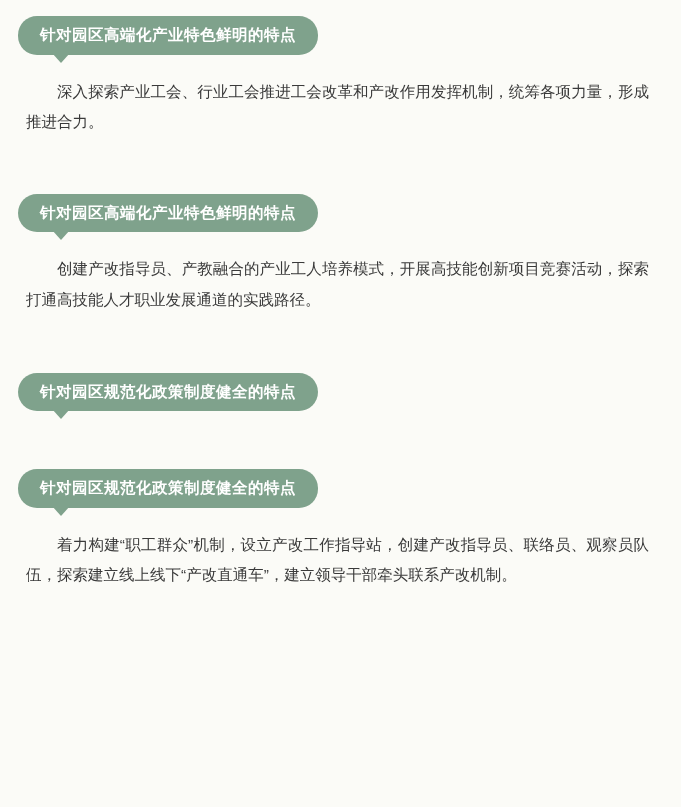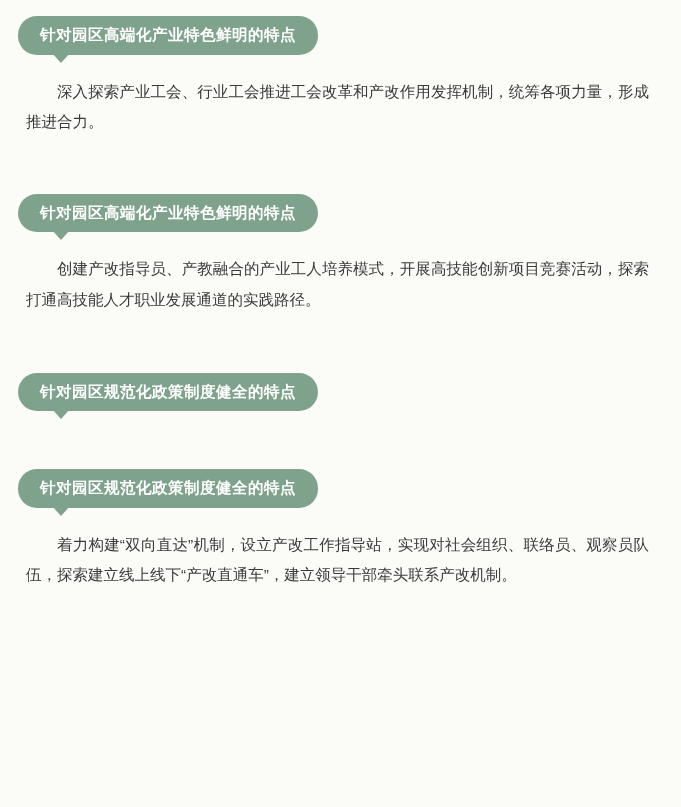--- a/index.html
+++ b/index.html
@@ -100,16 +100,16 @@
     </div>
   </div>
 
   <div class="section s4">
     <div class="tag-wrap">
       <span class="tag">
         <span>针对园区规范化政策制度健全的特点</span>
         <span class="tag-tail"></span>
       </span>
     </div>
-    <p class="para">着力构建“双向直达”机制，设立产改工作指导站，实现对社会组织、联络员、观察员队伍，探索建立线上线下“产改直通车”，建立领导干部牵头联系产改机制。</p>
+    <p class="para">着力构建“职工群众”机制，设立产改工作指导站，创建产改指导员、联络员、观察员队伍，探索建立线上线下“产改直通车”，建立领导干部牵头联系产改机制。</p>
   </div>
 
 </div>
 
 </body></html>

